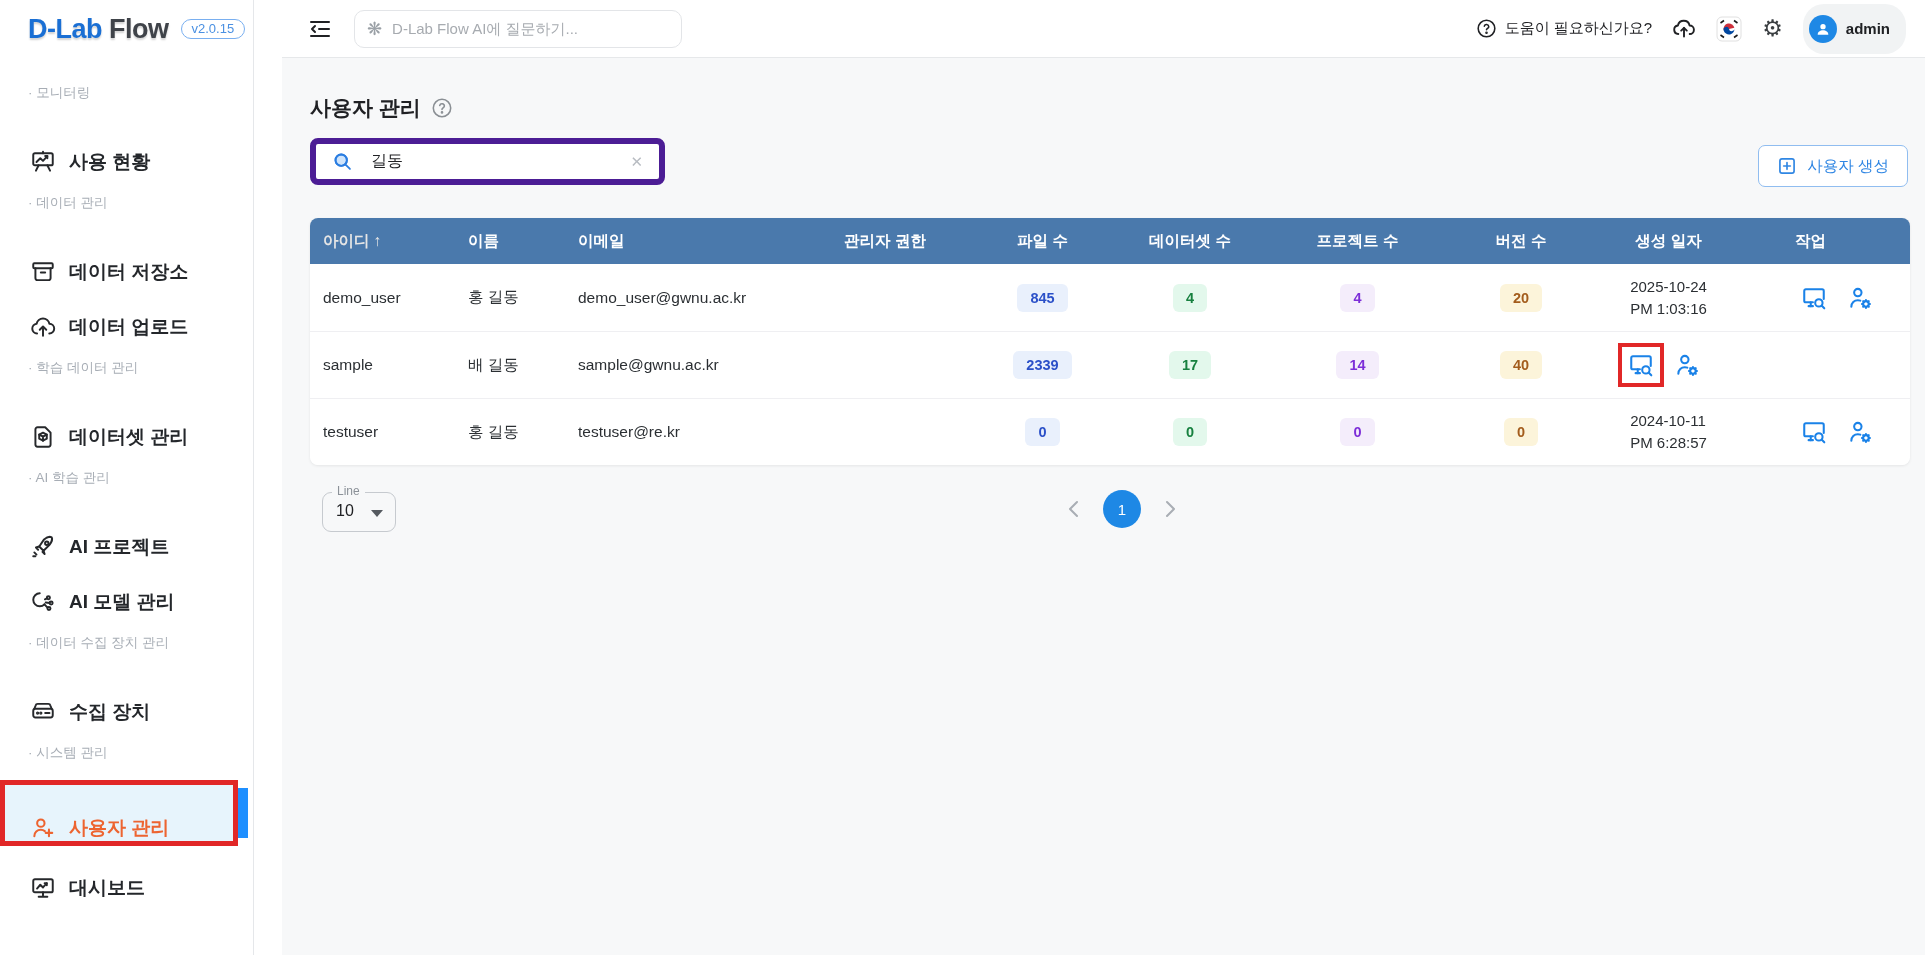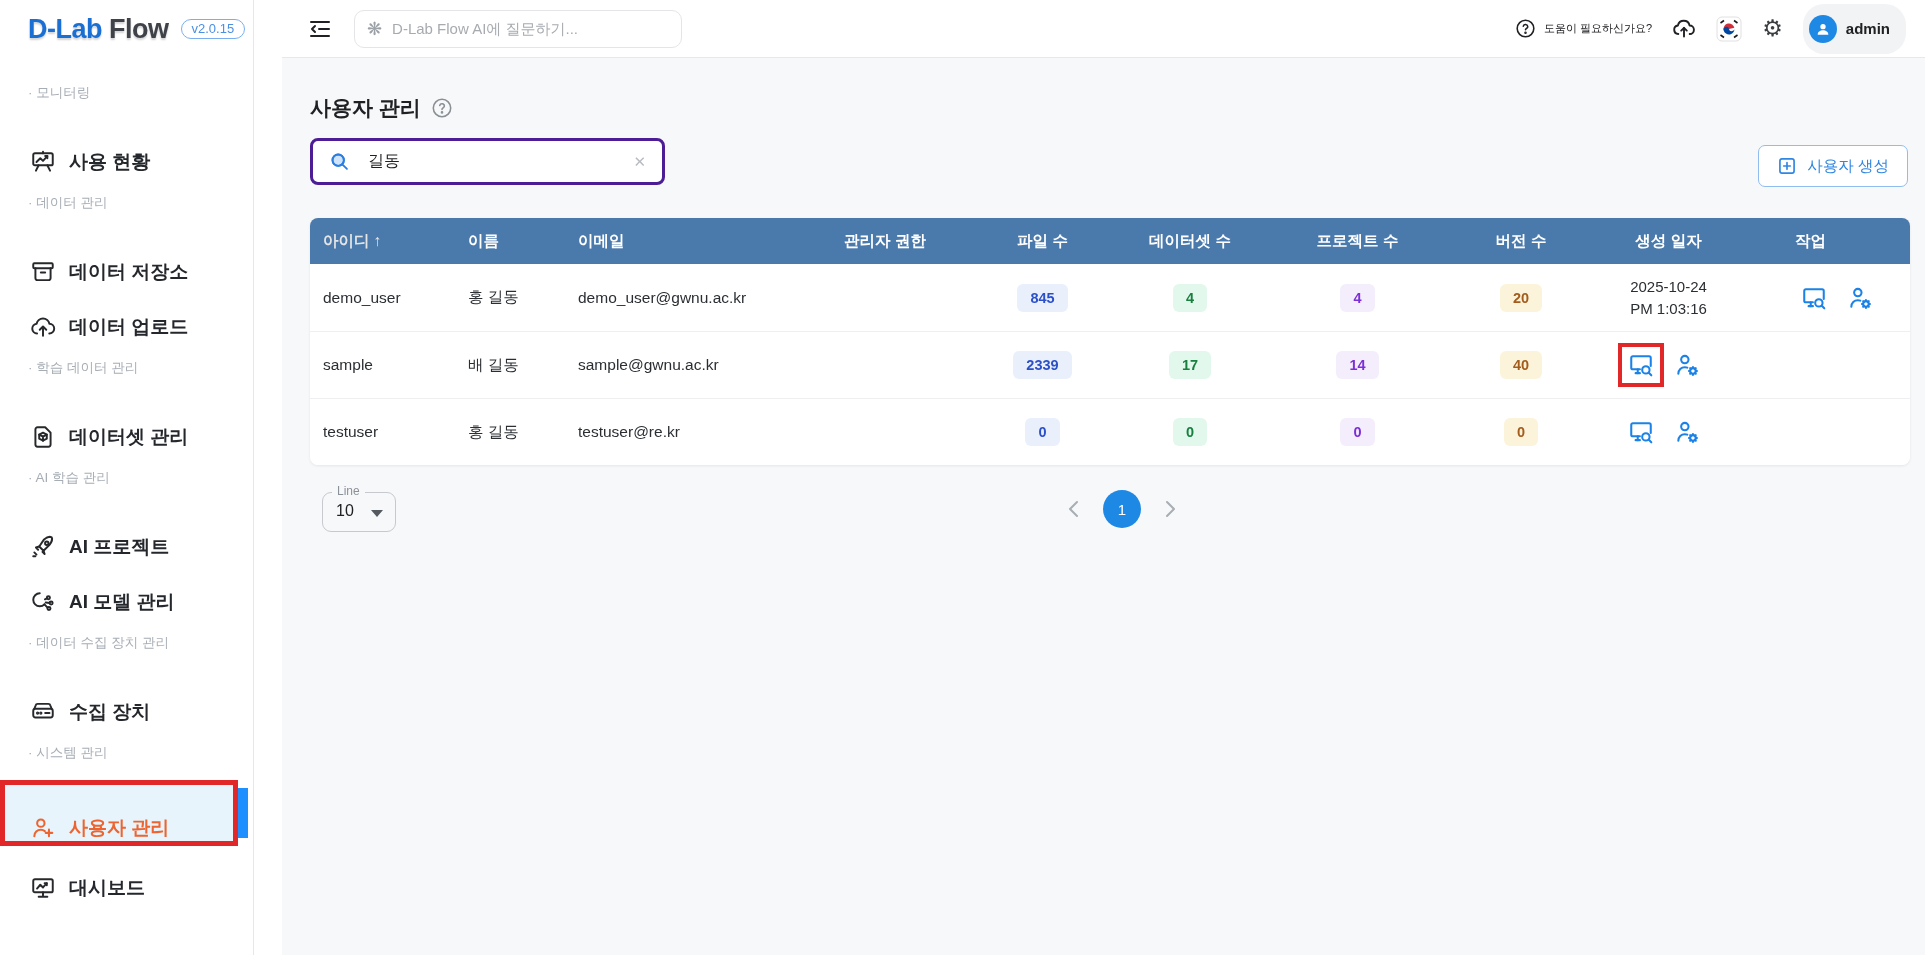--- a/index.html
+++ b/index.html
@@ -21,32 +21,32 @@
   .side-item.active::after { content:""; position:absolute; right:-15px; top:3px; width:10px; height:50px; background:#1e8fff; }
 
   
   .topbar { position:absolute; left:282px; top:0; width:1643px; height:58px; background:#fff; border-bottom:1px solid #e6e8ea; display:flex; align-items:center; z-index:2; }
   .collapse-btn { margin-left:26px; cursor:pointer; display:flex; align-items:center; }
   .ai-search { margin-left:22px; width:328px; height:38px; border:1px solid #e3e5e8; border-radius:10px; background:#fff; display:flex; align-items:center; padding:0 12px; gap:10px; }
   .ai-search .spark { color:#9aa0a6; font-size:18px; }
   .ai-search input { border:none; outline:none; flex:1; font-size:15px; color:#202124; background:transparent; font-family:inherit; }
   .ai-search input::placeholder { color:#a7abb0; }
   .topbar-right { margin-left:auto; display:flex; align-items:center; gap:20px; padding-right:19px; }
-  .help-group { display:flex; align-items:center; gap:8px; cursor:pointer; font-size:11px; color:#202124; white-space:nowrap; }
+  .help-group { display:flex; align-items:center; gap:8px; cursor:pointer; font-size:15px; color:#202124; white-space:nowrap; }
   .icon-btn { display:flex; align-items:center; cursor:pointer; }
   .gear-glyph { font-size:23px; color:#3c4043; line-height:1; }
   .admin-chip { display:flex; align-items:center; gap:9px; background:#f1f3f4; border-radius:21px; height:50px; padding:0 16px 0 6px; cursor:pointer; }
   .avatar { width:28px; height:28px; border-radius:50%; background:#1e88e5; display:flex; align-items:center; justify-content:center; }
   .admin-chip .uname { font-size:15px; font-weight:600; color:#202124; }
 
   
   .main { position:absolute; left:282px; top:58px; width:1643px; height:897px; background:#f7f8f9; }
   .title-row { position:absolute; left:28px; top:36px; display:flex; align-items:center; gap:10px; }
   .page-title { font-size:21px; font-weight:700; color:#202124; }
-  .search-box { position:absolute; left:28px; top:80px; width:355px; height:47px; background:#fff; border:3px solid #4c1d95; border-radius:8px; display:flex; align-items:center; padding:0 16px; gap:18px; }
+  .search-box { position:absolute; left:28px; top:80px; width:355px; height:47px; background:#fff; border:6px solid #4c1d95; border-radius:8px; display:flex; align-items:center; padding:0 16px; gap:18px; }
   .search-box input { border:none; outline:none; flex:1; font-size:16px; color:#202124; background:transparent; font-family:inherit; }
   .clear-x { color:#b8bcc2; font-size:15px; cursor:pointer; }
   .create-btn { position:absolute; top:87px; right:17px; height:42px; background:#fff; border:1px solid #90bdf0; border-radius:7px; color:#2f86e3; font-size:15.5px; display:flex; align-items:center; gap:10px; padding:0 18px; cursor:pointer; font-family:inherit; }
 
   
   .table { position:absolute; left:28px; top:160px; width:1600px; border-radius:8px; overflow:hidden; box-shadow:0 1px 3px rgba(0,0,0,0.08); }
   .thead, .trow { display:grid; grid-template-columns:145px 110px 245px 150px 165px 130px 205px 122px 173px 155px; align-items:center; }
   .thead { background:#4a79ac; color:#fff; height:46px; font-size:15.5px; font-weight:700; }
   .trow { background:#fff; height:67px; font-size:15.5px; color:#2b2f33; border-top:1px solid #efeff2; }
   .cell { padding-left:13px; }
@@ -353,20 +353,21 @@
 
     <div class="trow">
       <div class="cell">testuser</div>
       <div class="cell">홍 길동</div>
       <div class="cell">testuser@re.kr</div>
       <div class="cell c-center"></div>
       <div class="cell c-center"><span class="badge b-file">0</span></div>
       <div class="cell c-center"><span class="badge b-dataset">0</span></div>
       <div class="cell c-center"><span class="badge b-project">0</span></div>
       <div class="cell c-center"><span class="badge b-version">0</span></div>
+      <div class="cell c-center"><span class="date-cell"><span>2024-10-11</span><br><span>PM 6:28:57</span></span></div>
       <div class="cell action-cell">
         <span class="icon-box">
             <svg class="act-icon" width="26" height="26" viewBox="0 0 24 24" fill="none" stroke="#1a82e8" stroke-width="1.9" stroke-linecap="round" stroke-linejoin="round">
               <path d="M21 13V5.5A1.5 1.5 0 0 0 19.5 4h-15A1.5 1.5 0 0 0 3 5.5v9A1.5 1.5 0 0 0 4.5 16H11"></path>
               <line x1="7" y1="19.5" x2="11" y2="19.5"></line>
               <line x1="9" y1="16" x2="9" y2="19.5"></line>
               <circle cx="16.5" cy="16.5" r="3.4"></circle>
               <line x1="19" y1="19" x2="21.5" y2="21.5"></line>
             </svg>
           </span>

